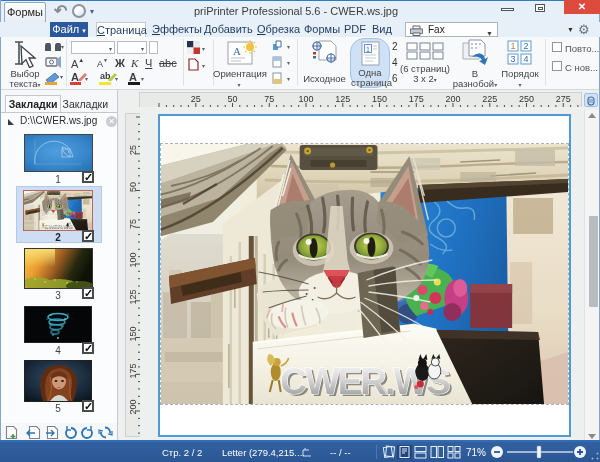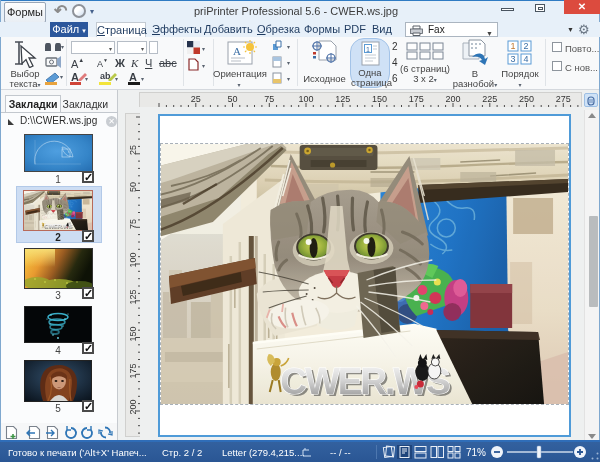--- a/index.html
+++ b/index.html
@@ -851,21 +851,20 @@
     <div id="photobox">
       <svg width="407" height="260" viewBox="0 0 408 260" preserveAspectRatio="none">
           <use href="#catphoto"></use>
         </svg>
     </div>
   </div>
 </div>
 
 <div id="bluebar"></div>
 <div id="status">
-  <div class="st" style="left:8px">Готово к печати ('Alt+X' Напеч...</div>
   <div class="st" style="left:162px">Стр. 2 / 2</div>
   <div class="st" style="left:222px">Letter (279.4,215....</div>
   <svg class="st" style="left:302px;top:5px;position:absolute" width="10" height="10">
       <path d="M1 3v6h8M3 1v2M1 3h6" stroke="#cfe0f4" fill="none"></path>
     </svg>
   <div class="st" style="left:330px">-- / --</div>
   <div style="left:376px;top:3px;width:1px;height:14px;background:#4d77af"></div>
   <svg style="position:absolute;left:382px;top:3px" width="80" height="14" viewBox="0 0 80 14">
     <rect x="15" y="0" width="15" height="14" fill="#1f457c"></rect>
     <g fill="none" stroke="#e8eef6" stroke-width="1">

